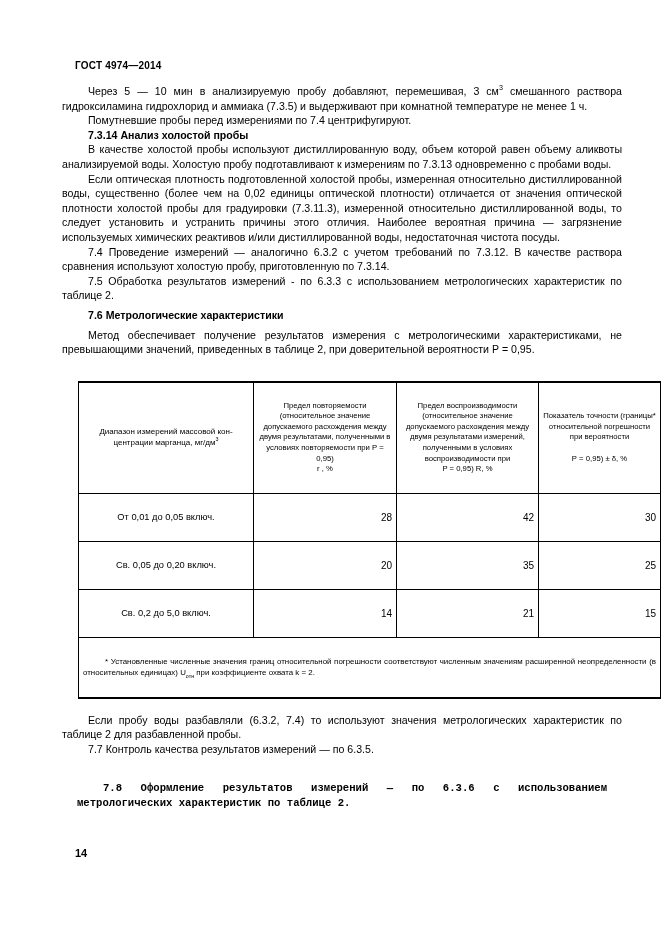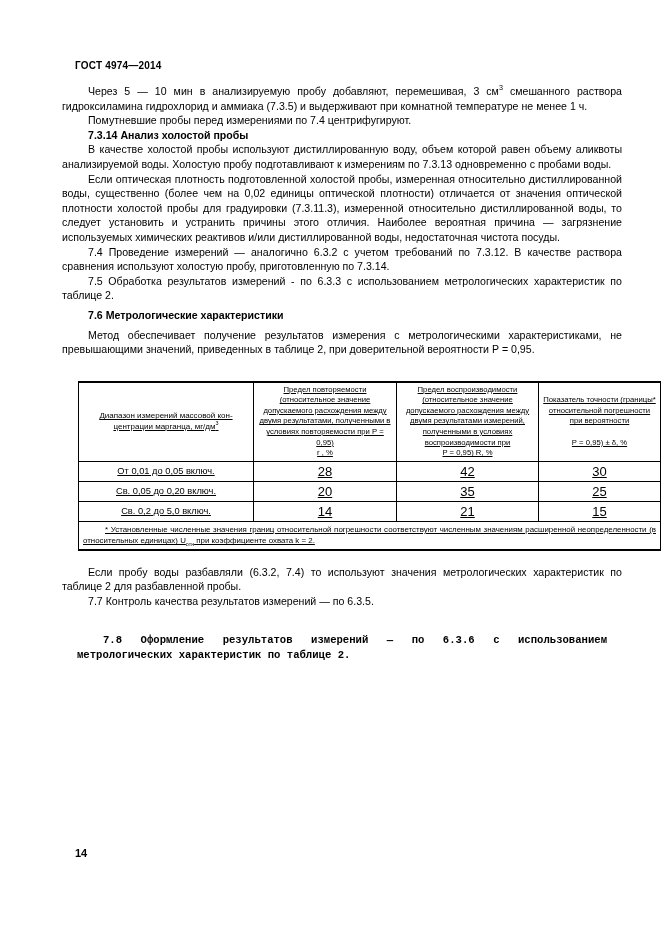--- a/index.html
+++ b/index.html
@@ -71,41 +71,40 @@
   }
   table.metro {
     border-collapse: collapse;
     width: 546px;
     margin-left: 16px;
     table-layout: fixed;
   }
   table.metro td {
     border: 1px solid #000000;
     vertical-align: middle;
-    padding: 2px 4px;
-    text-decoration: underline;
+    padding: 18px 4px;
   }
   table.metro .outer-top { border-top: 2px solid #000; }
   .hdr-cell {
     text-align: center;
     font-size: 7.7px;
     line-height: 10.6px;
     padding: 6px 6px;
   }
   .hdr-cell.first {
     font-size: 8.0px;
   }
   .range-cell {
     text-align: center;
     font-size: 9.3px;
     padding: 7px 4px;
   }
   .num-cell {
-    text-align: center;
-    font-size: 13px;
+    text-align: right;
+    font-size: 10px;
     padding: 7px 4px;
   }
   .footnote-cell {
     font-size: 7.9px;
     line-height: 11.4px;
     text-align: justify;
     padding: 5px 7px 6px 7px;
     border-bottom: 2px solid #000 !important;
   }
   .footnote-cell .fn-indent { text-indent: 22px; display: block; }

